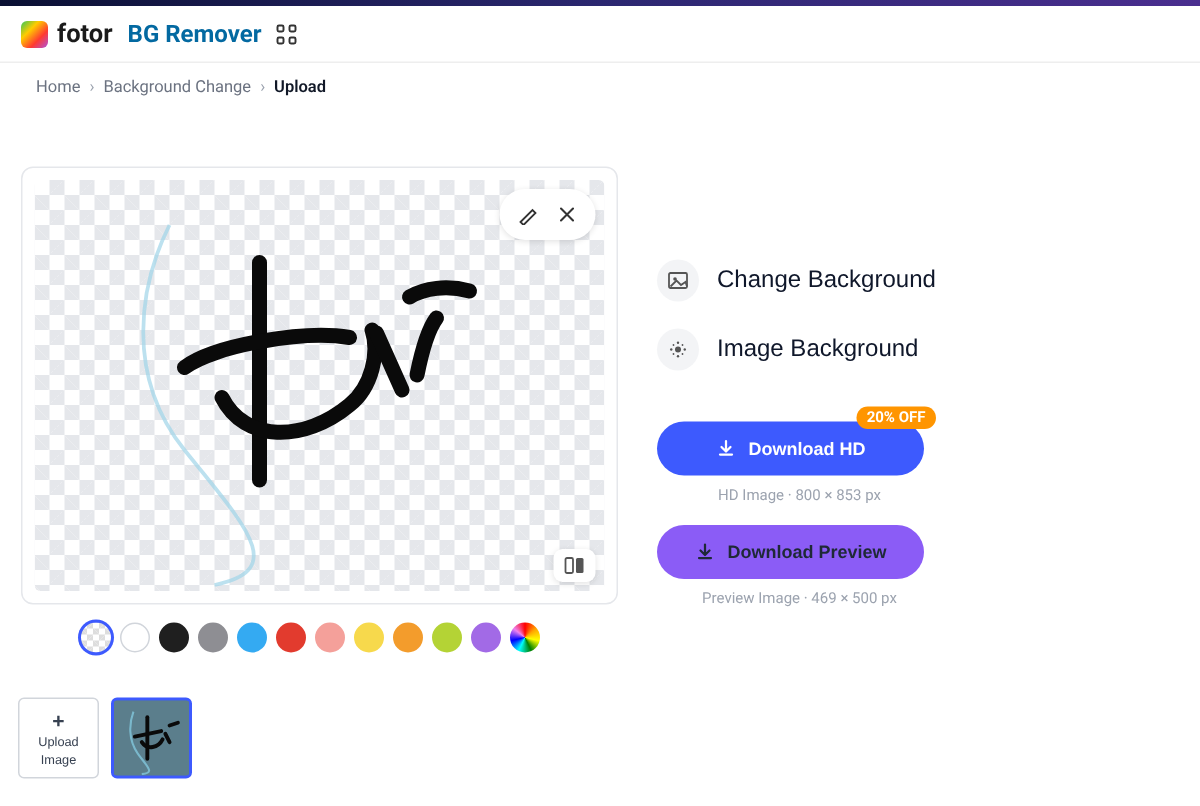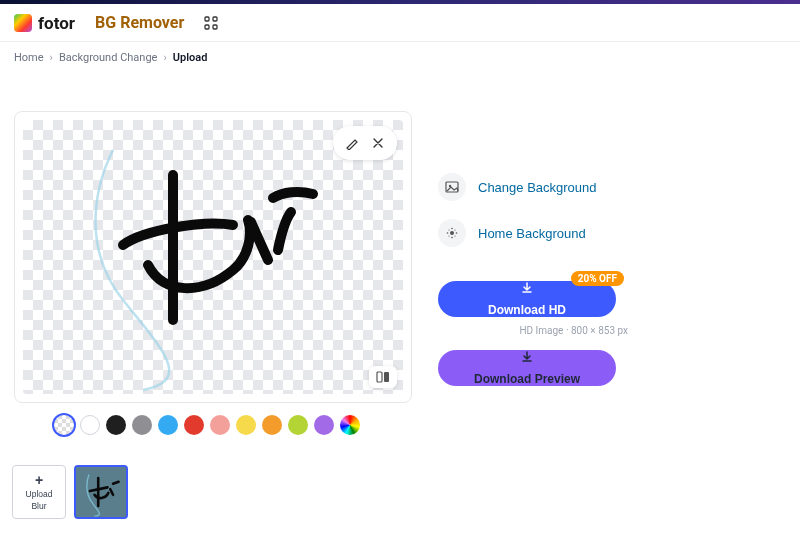--- a/index.html
+++ b/index.html
@@ -1,23 +1,23 @@
 <!DOCTYPE html>
 <html><head>
 <meta charset="utf-8">
 <style>
 * { margin: 0; padding: 0; box-sizing: border-box; }
 body { font-family: -apple-system, BlinkMacSystemFont, "Segoe UI", Roboto, Arial, sans-serif; background: #fff; width: 800px; height: 537px; overflow: hidden; }
 .topbar-strip { height: 4px; background: linear-gradient(90deg, #0a1033, #2b2770, #4a2e8f); }
-.header { display:flex; align-items:center; height: 38px; padding: 0 14px; border-bottom: 1px solid #eee; gap:20px; }
+.header { display:flex; align-items:center; height: 38px; padding: 0 14px; border-bottom: 1px solid #eee; gap:10px; }
 .logo-fotor { display:flex; align-items:center; gap:6px; font-weight:700; font-size:17px; color:#1a1a1a;}
 .logo-mark { width:18px; height:18px; border-radius:4px; background:linear-gradient(135deg,#34c759,#ffcc00,#ff3b30,#af52de);}
-.product-name { font-size:16px; font-weight:700; color:#a16207;}
+.product-name { font-size:16px; font-weight:700; color:#0369a1;}
 .apps-icon svg { display:block; }
-.breadcrumb { font-size:11px; color:#6b7280; padding: 9px 14px; display:flex; gap:6px; align-items:center;}
+.breadcrumb { font-size:11px; color:#6b7280; padding: 9px 24px; display:flex; gap:6px; align-items:center;}
 .breadcrumb .sep { color:#9ca3af;}
 .breadcrumb .current { color:#111827; font-weight:600;}
 .main { display:flex; padding: 38px 14px 0 14px; gap: 26px;}
 .canvas-col { width: 398px; }
 .canvas-card { border:1px solid #e5e7eb; border-radius:8px; padding:8px; position:relative; }
 .canvas-area { width:100%; height:274px; position:relative; border-radius:4px; 
   background-image: linear-gradient(45deg,#e5e7eb 25%,transparent 25%),linear-gradient(-45deg,#e5e7eb 25%,transparent 25%),linear-gradient(45deg,transparent 75%,#e5e7eb 75%),linear-gradient(-45deg,transparent 75%,#e5e7eb 75%);
   background-size:20px 20px; background-position:0 0,0 10px,10px -10px,-10px 0; background-color:#fff;
   display:flex; align-items:center; justify-content:center; overflow:hidden;
 }
@@ -33,27 +33,27 @@
 .swatch.rainbow { background: conic-gradient(red,orange,yellow,green,cyan,blue,violet,red);}
 .thumbs { display:flex; gap:8px; padding: 18px 12px; }
 .upload-tile { width:54px; height:54px; border:1px solid #d1d5db; border-radius:4px; display:flex; flex-direction:column; align-items:center; justify-content:center; font-size:8.5px; color:#374151; cursor:pointer; background:#fff; text-align:center; line-height:1.2; gap:2px;}
 .upload-tile .plus { font-size:14px; line-height:1; font-weight:600;}
 .thumb { width:54px; height:54px; border:2px solid #3d5afe; border-radius:4px; background:#5b7e8c; cursor:pointer; position:relative; overflow:hidden;}
 .thumb svg { width:100%; height:100%;}
 .sidebar { width:190px;}
 .action-list { display:flex; flex-direction:column; gap:18px; padding-top:62px; padding-bottom:28px;}
 .action-item { display:flex; align-items:center; gap:12px; cursor:pointer; border:none; background:transparent; text-align:left; padding:0;}
 .action-icon { width:28px; height:28px; border-radius:50%; background:#f3f4f6; display:flex; align-items:center; justify-content:center; flex-shrink:0;}
-.action-label { font-size:13px; color:#0369a1; font-weight:500;}
+.action-label { font-size:16px; color:#0f172a; font-weight:500;}
 .download-hd-wrap { position:relative; margin-top:6px;}
 .discount-badge { position:absolute; top:-10px; right:4px; background:#ff9500; color:#fff; font-size:10px; font-weight:700; padding:2px 7px; border-radius:9px;}
-.btn { width:178px; height:36px; border-radius:18px; border:none; display:flex; align-items:center; justify-content:center; gap:8px; font-size:12px; font-weight:600; cursor:pointer;flex-direction:column;}
+.btn { width:178px; height:36px; border-radius:18px; border:none; display:flex; align-items:center; justify-content:center; gap:8px; font-size:12px; font-weight:600; cursor:pointer;}
 .btn-primary { background:#3d5afe; color:#fff;}
 .btn-secondary { background:#8b5cf6; color:#1f2937;}
-.caption { font-size:10px; color:#9ca3af; text-align:right; padding:8px 0 14px;}
+.caption { font-size:10px; color:#9ca3af; text-align:center; padding:8px 0 14px;}
 </style>
 </head>
 <body>
 
 <div class="topbar-strip"></div>
 
 <div class="header">
   <div class="logo-fotor">
     <div class="logo-mark"></div>
     <span>fotor</span>
@@ -149,49 +149,50 @@
               <circle cx="7" cy="2.5" r="0.8" fill="#555"></circle>
               <circle cx="7" cy="11.5" r="0.8" fill="#555"></circle>
               <circle cx="2.5" cy="7" r="0.8" fill="#555"></circle>
               <circle cx="11.5" cy="7" r="0.8" fill="#555"></circle>
               <circle cx="4" cy="4" r="0.6" fill="#555"></circle>
               <circle cx="10" cy="4" r="0.6" fill="#555"></circle>
               <circle cx="4" cy="10" r="0.6" fill="#555"></circle>
               <circle cx="10" cy="10" r="0.6" fill="#555"></circle>
             </svg>
         </span>
-        <span class="action-label">Home Background</span>
+        <span class="action-label">Image Background</span>
       </button>
     </div>
 
     <div class="download-hd-wrap">
       <div class="discount-badge">20% OFF</div>
       <button class="btn btn-primary">
         <svg width="14" height="14" viewBox="0 0 14 14">
             <path d="M7 2 L7 9 M4 6 L7 9 L10 6 M3 11 L11 11" stroke="#fff" stroke-width="1.5" fill="none" stroke-linecap="round" stroke-linejoin="round"></path>
           </svg>
         <span>Download HD</span>
       </button>
     </div>
     <div class="caption">HD Image · 800 × 853 px</div>
 
     <button class="btn btn-secondary">
       <svg width="14" height="14" viewBox="0 0 14 14">
           <path d="M7 2 L7 9 M4 6 L7 9 L10 6 M3 11 L11 11" stroke="#1f2937" stroke-width="1.5" fill="none" stroke-linecap="round" stroke-linejoin="round"></path>
         </svg>
       <span>Download Preview</span>
     </button>
+    <div class="caption">Preview Image · 469 × 500 px</div>
   </div>
 </div>
 
 <div class="thumbs">
   <button class="upload-tile">
     <span class="plus">+</span>
     <span>Upload</span>
-    <span>Blur</span>
+    <span>Image</span>
   </button>
   <button class="thumb">
     <svg viewBox="0 0 54 54">
       <rect width="54" height="54" fill="#5b7e8c"></rect>
       <path d="M14 8 C11 16,10 28,17 38 C24 48,30 52,20 53" stroke="#7ab8cc" stroke-width="1.5" fill="none"></path>
       <g stroke="#0a0a0a" stroke-width="2.8" stroke-linecap="round" fill="none">
         <path d="M24 12 L24 42"></path>
           <path d="M15 26 L34 22"></path>
           <path d="M20 30 C24 36,32 34,35 28"></path>
           <path d="M37 24 L40 30"></path>

